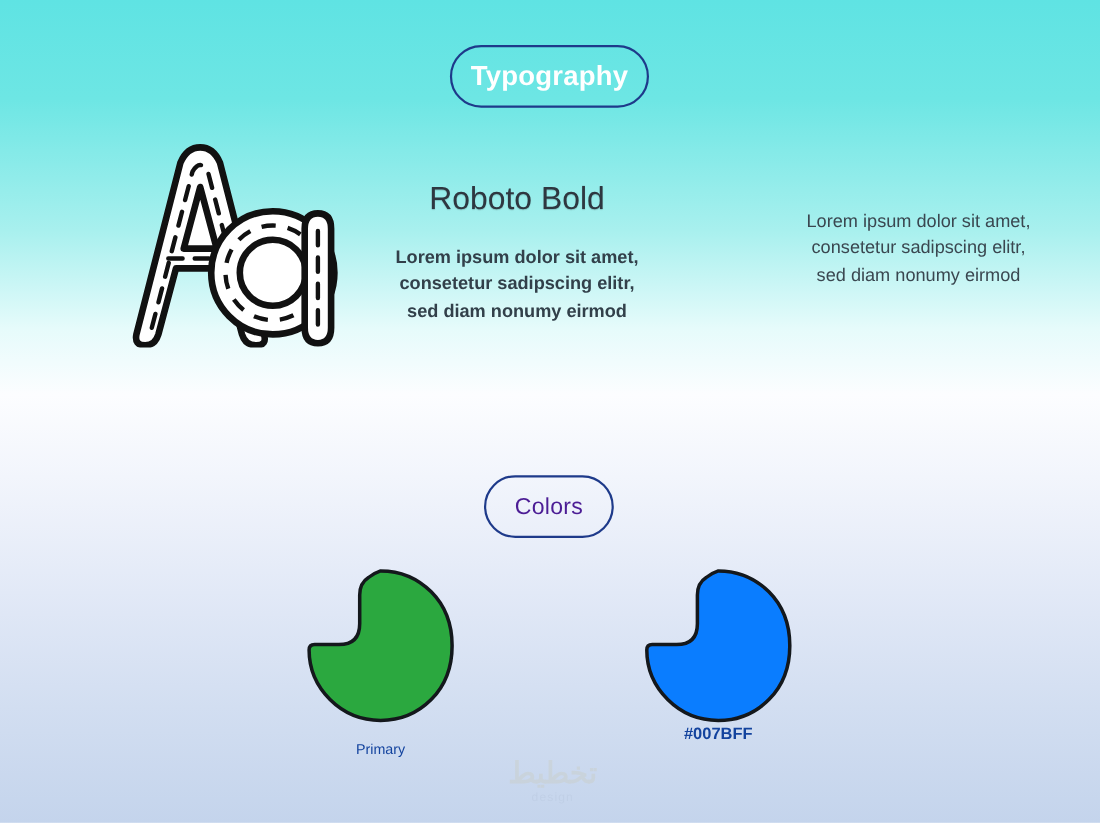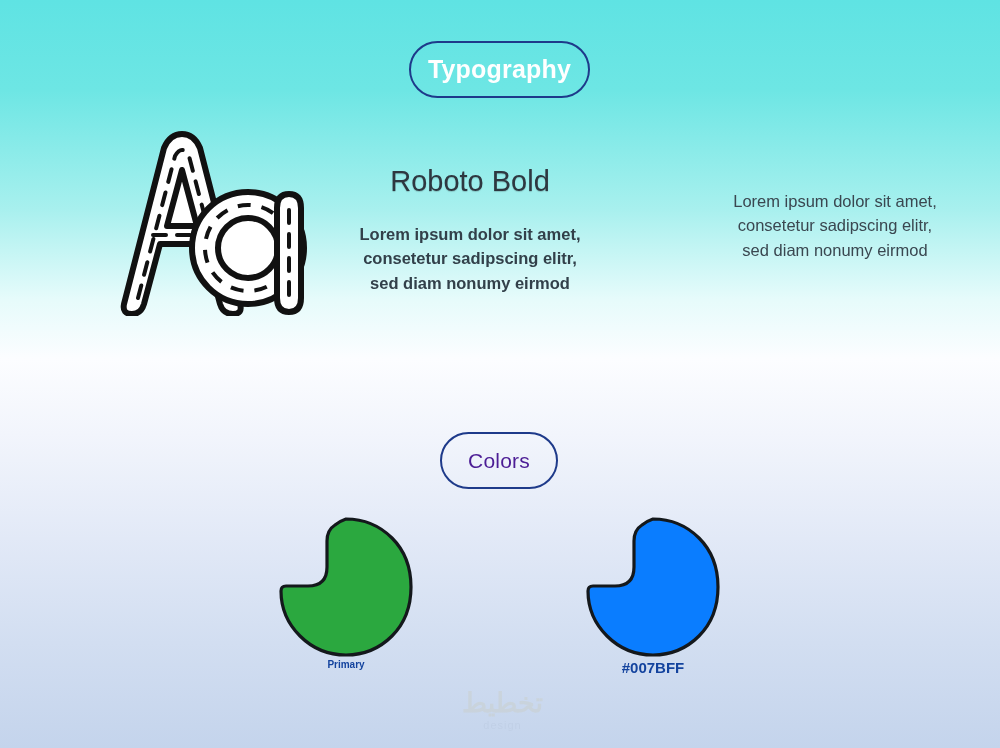--- a/index.html
+++ b/index.html
@@ -56,21 +56,21 @@
   }
   #specimen-bold .specimen-body { font-weight:700; }
   #specimen-semibold .specimen-body { font-weight:400; color:#3A4750; }
 
   
   .swatch-group { position:absolute; text-align:center; width:200px; }
   #swatch-primary { left:246px; top:516px; }
   #swatch-secondary { left:553px; top:516px; }
   .swatch-shape { width:142px; height:142px; margin:0 auto; display:block; }
   .swatch-name {
-    font-size:10px; font-weight:700; color:#13439E;
+    margin-top:14px; font-size:13px; font-weight:400; color:#13439E;
     line-height:1.38;
   }
   .swatch-hex { font-size:15px; font-weight:700; color:#13439E; line-height:1.38; }
 
   
   #watermark {
     position:absolute; left:415px; top:682px; width:175px; height:54px;
     display:flex; flex-direction:column; align-items:center; justify-content:center;
     opacity:.085; pointer-events:none;
   }

